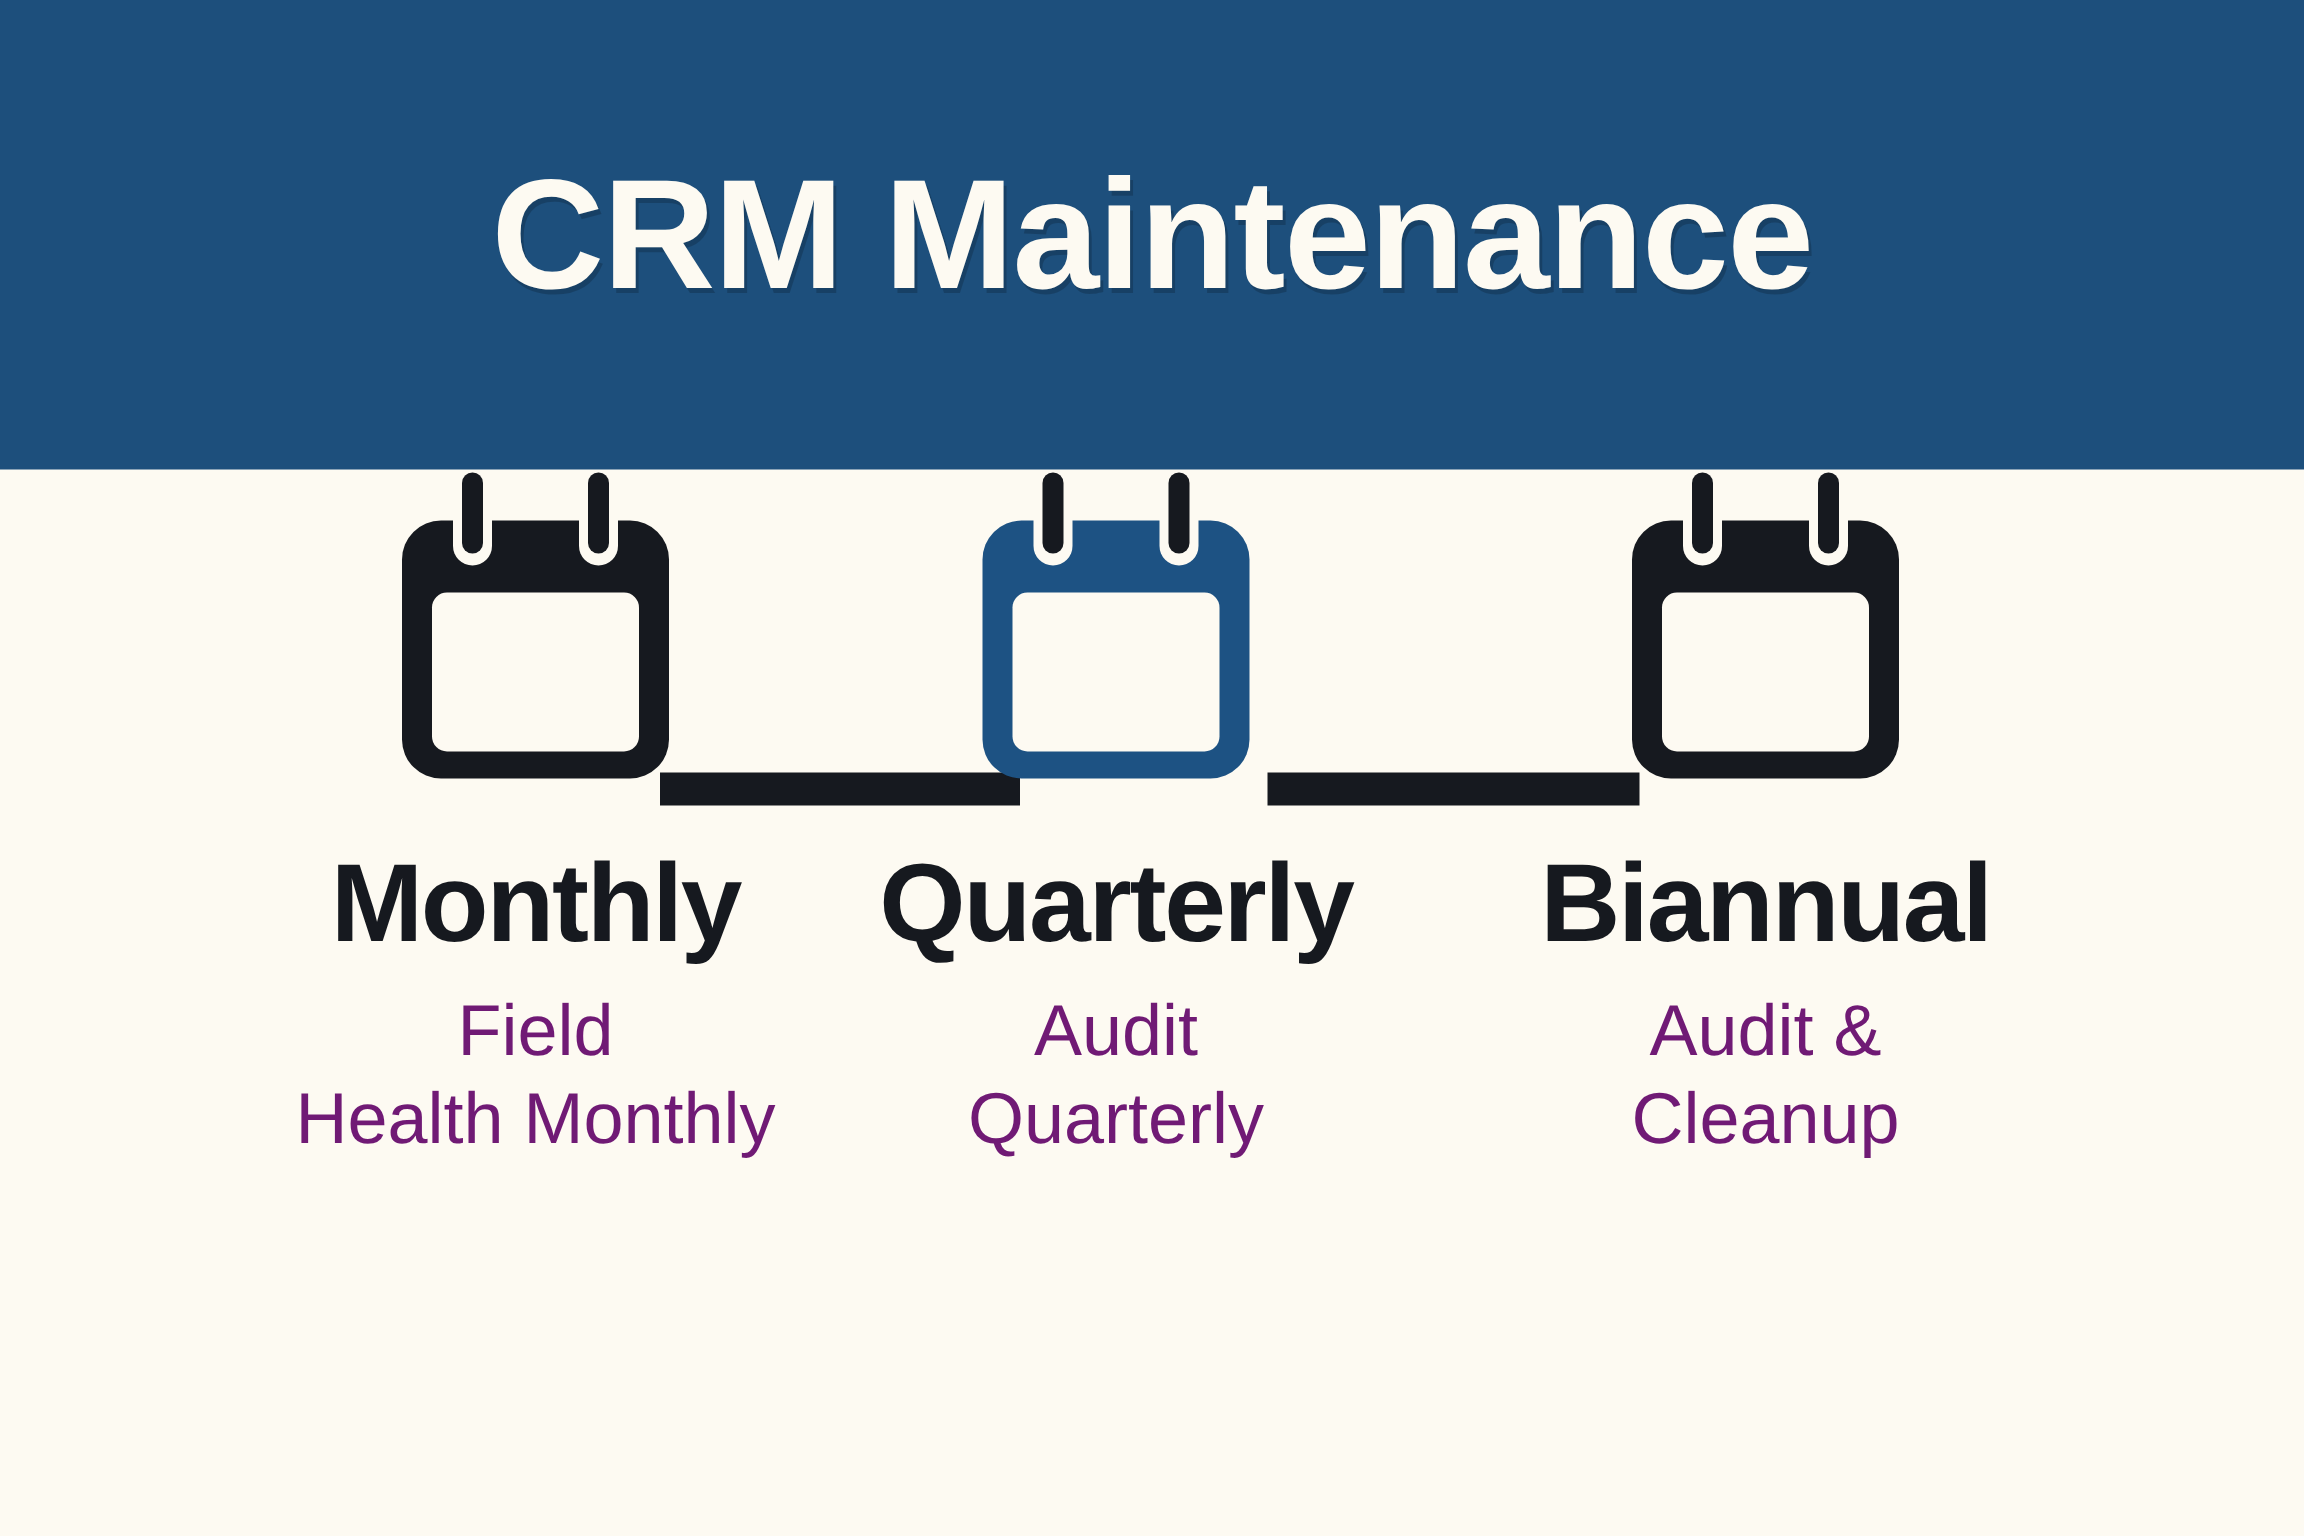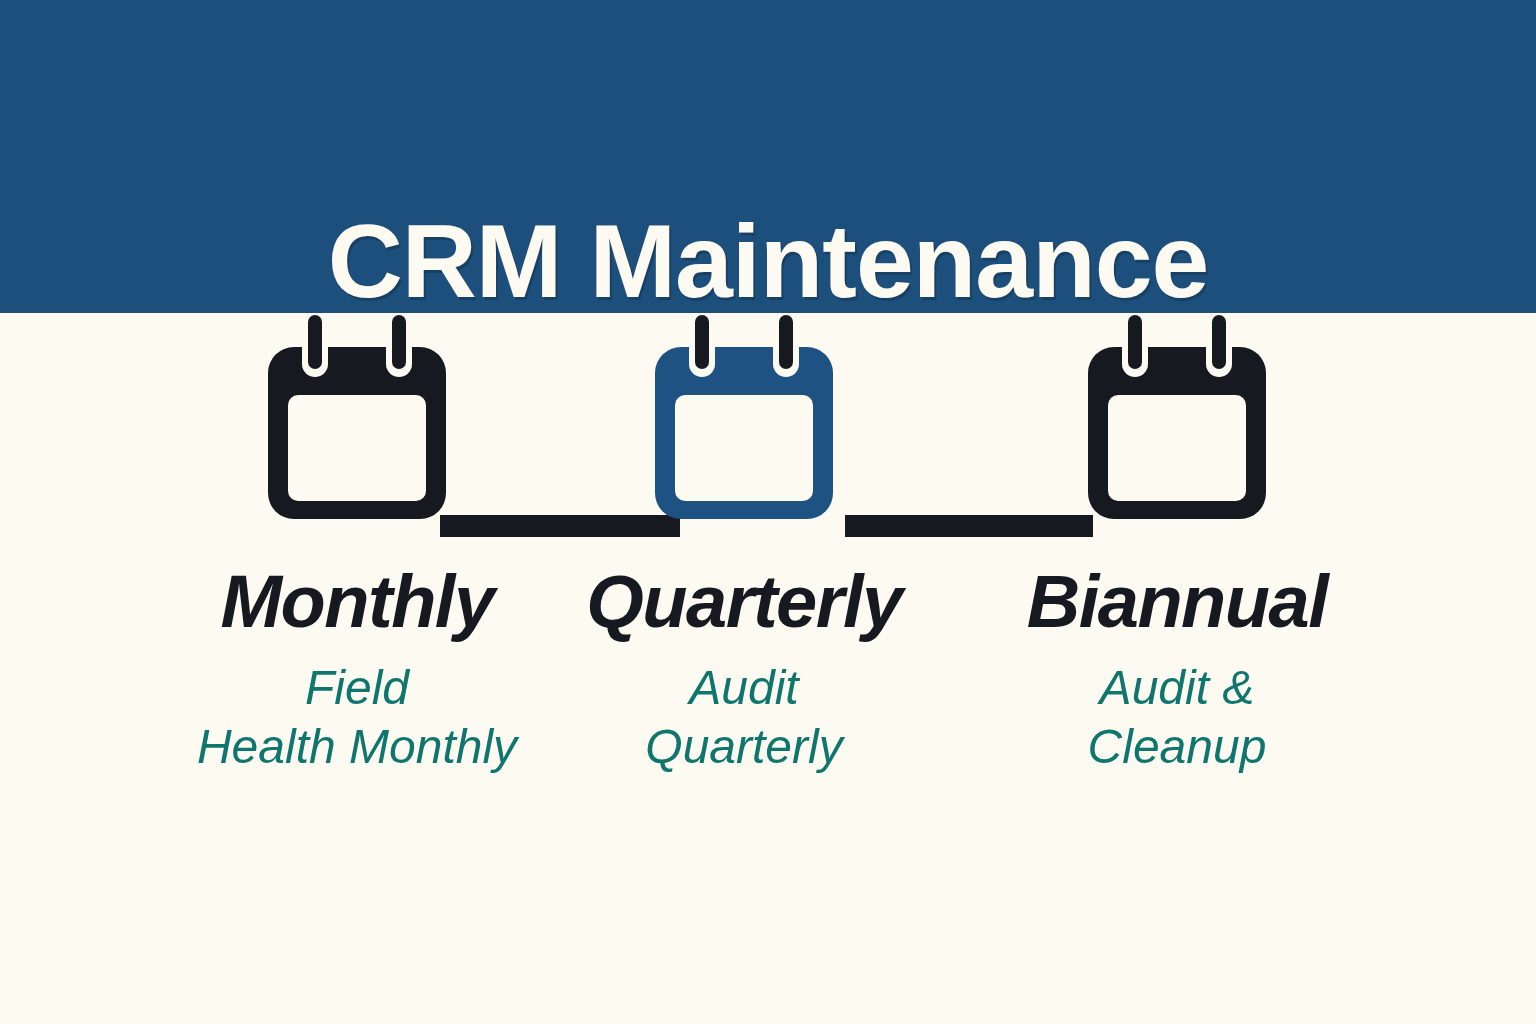--- a/index.html
+++ b/index.html
@@ -27,21 +27,21 @@
 
   
   #header-band {
     position: absolute;
     left: 0;
     top: 0;
     width: 1536px;
     height: 313px;
     background: #1d4f7c;
     display: flex;
-    align-items: flex-end;
+    align-items: center;
     justify-content: center;
   }
 
   #header-title {
     color: #fdfaf2;
     font-size: 104px;
     font-weight: bold;
     letter-spacing: -1px;
     line-height: 1;
     text-align: center;
@@ -49,21 +49,20 @@
     text-shadow: 2px 3px 0 rgba(0,0,0,0.18);
   }
 
   
   #diagram {
     position: absolute;
     left: 0;
     top: 313px;
     width: 1452px;
     height: 711px;
-    font-style: italic;
   }
 
   
   .connector {
     position: absolute;
     height: 22px;
     background: #16191f;
     top: 202px;
   }
   #connector-1-2 { left: 440px; width: 240px; }
@@ -102,21 +101,21 @@
     color: #16191f;
     line-height: 1.0;
     letter-spacing: -1.5px;
     white-space: nowrap;
   }
 
   .node-sub {
     margin-top: 20px;
     font-size: 48px;
     font-weight: normal;
-    color: #0f766e;
+    color: #701a75;
     line-height: 1.22;
   }
   .node-sub .sub-line { display: block; white-space: nowrap; }
 </style>
 </head>
 <body>
 
 <div id="page">
 
   <div id="header-band">

